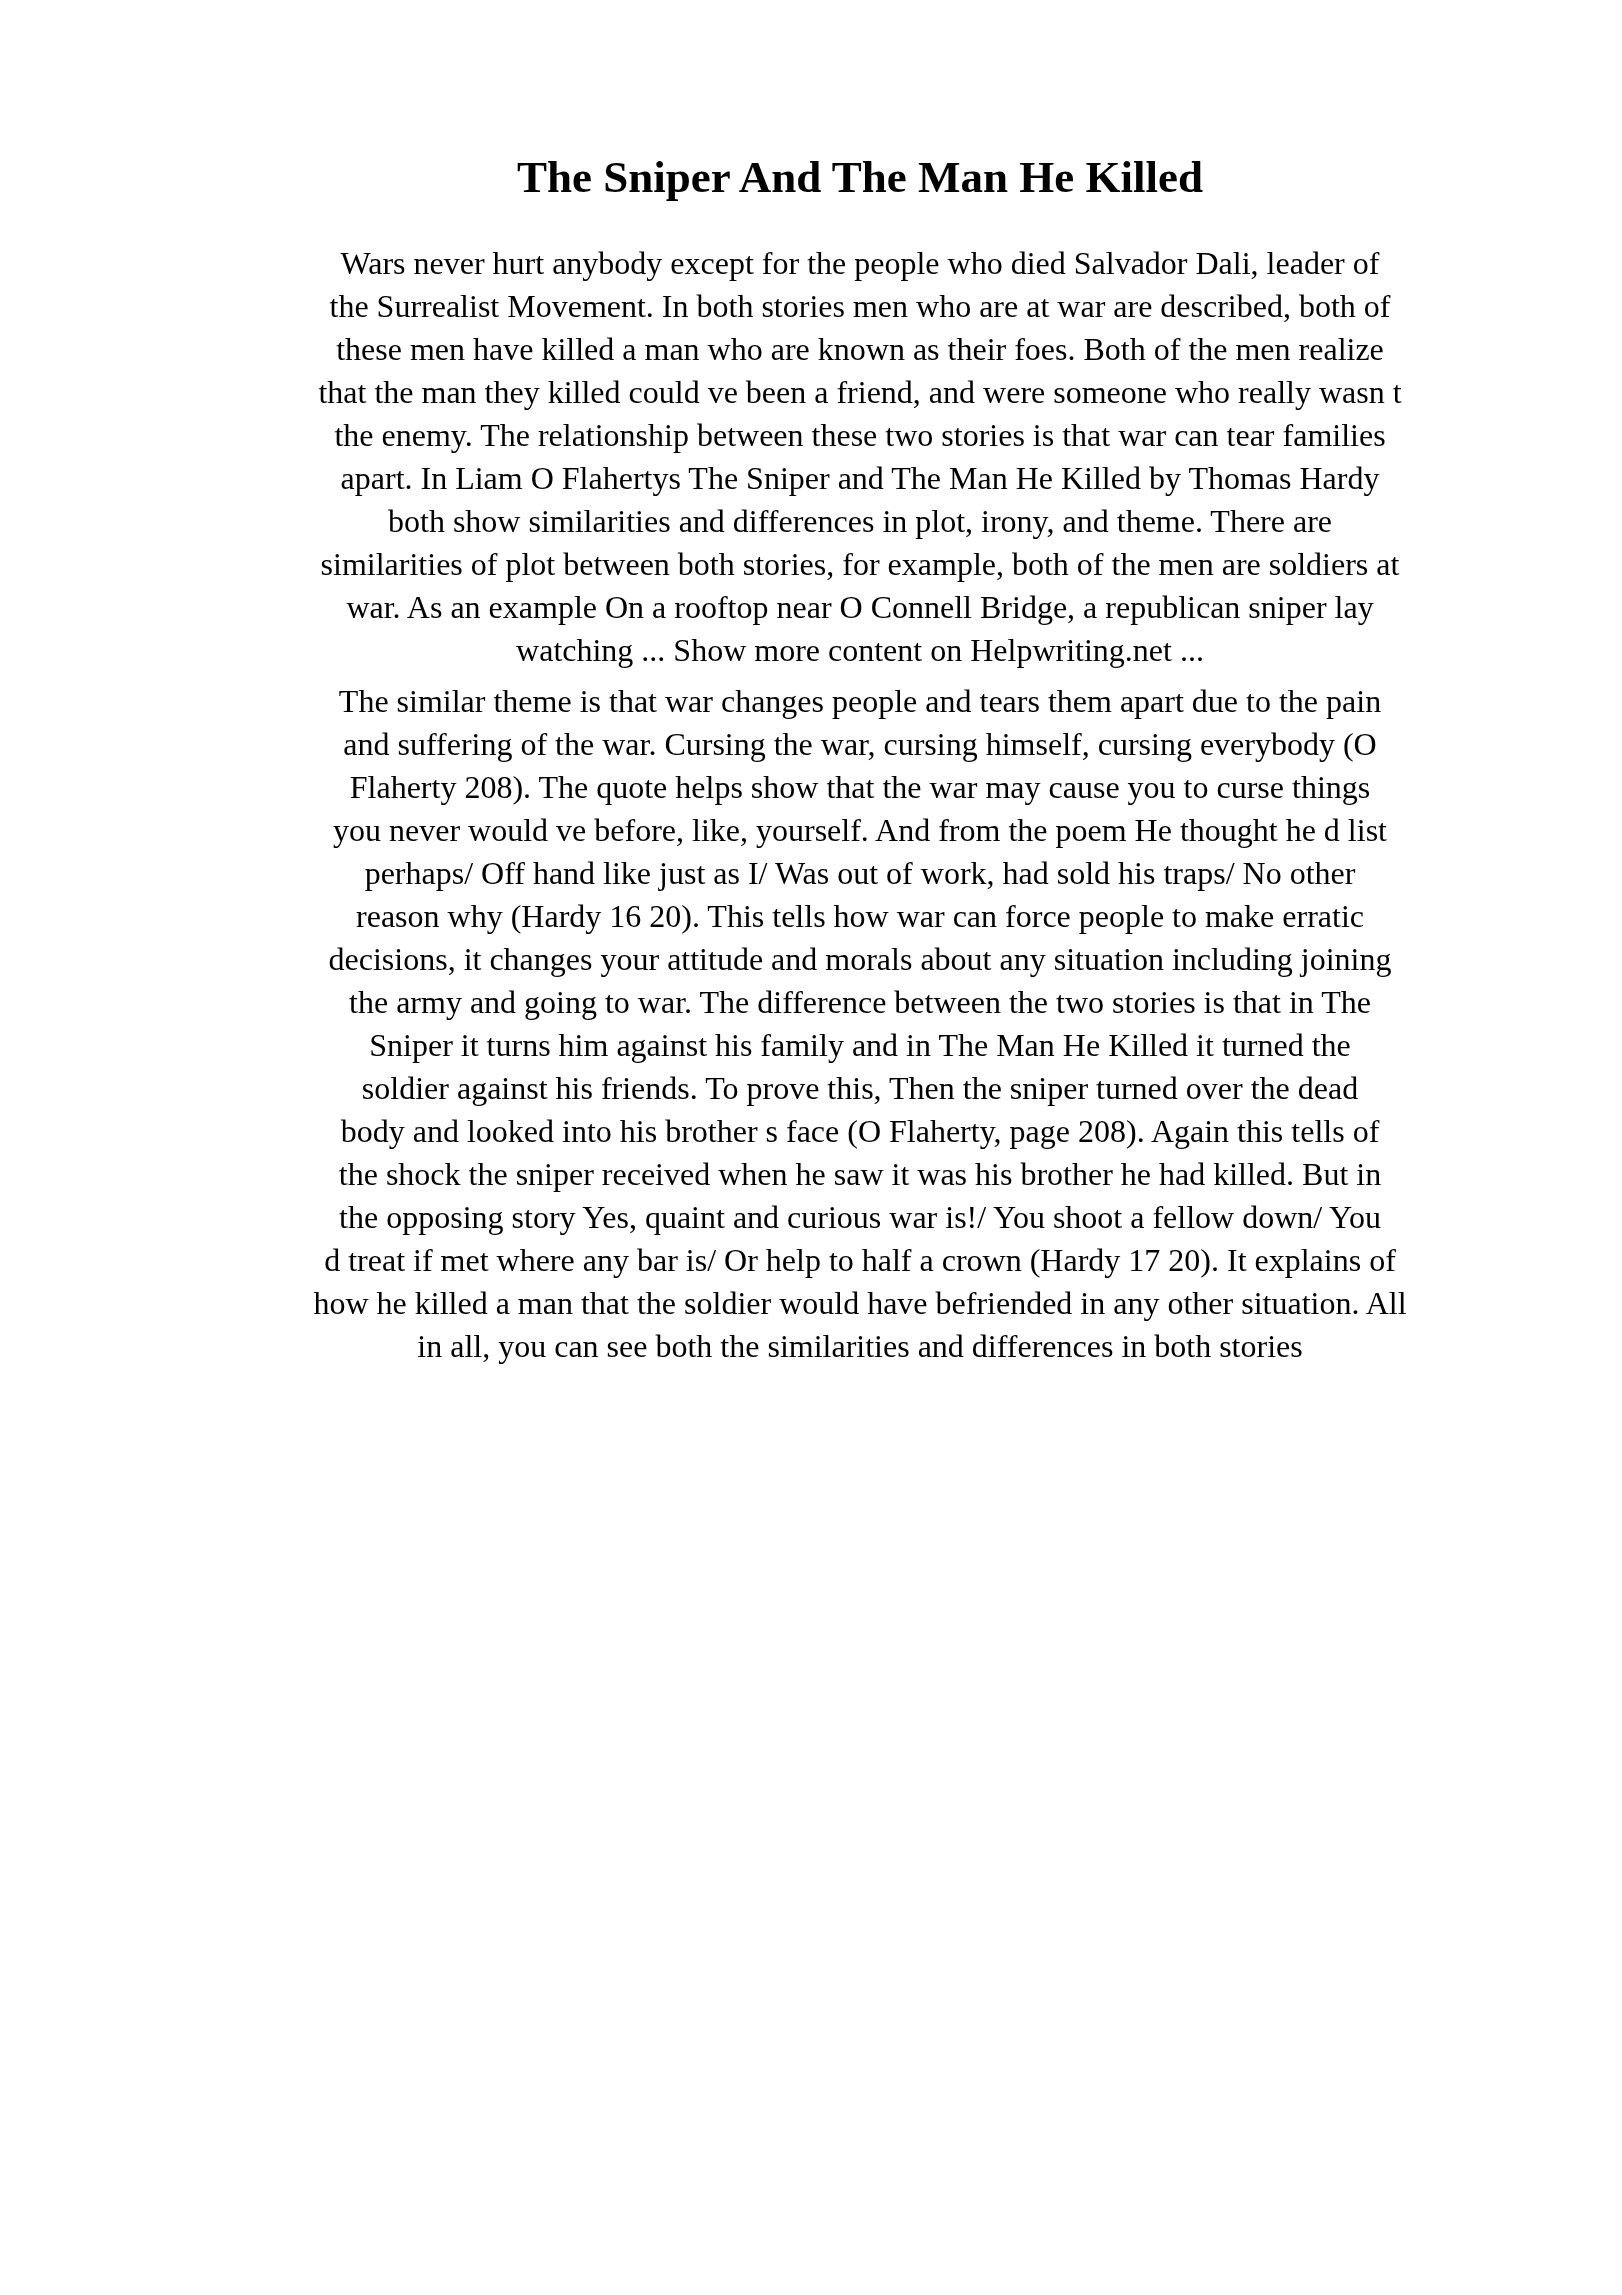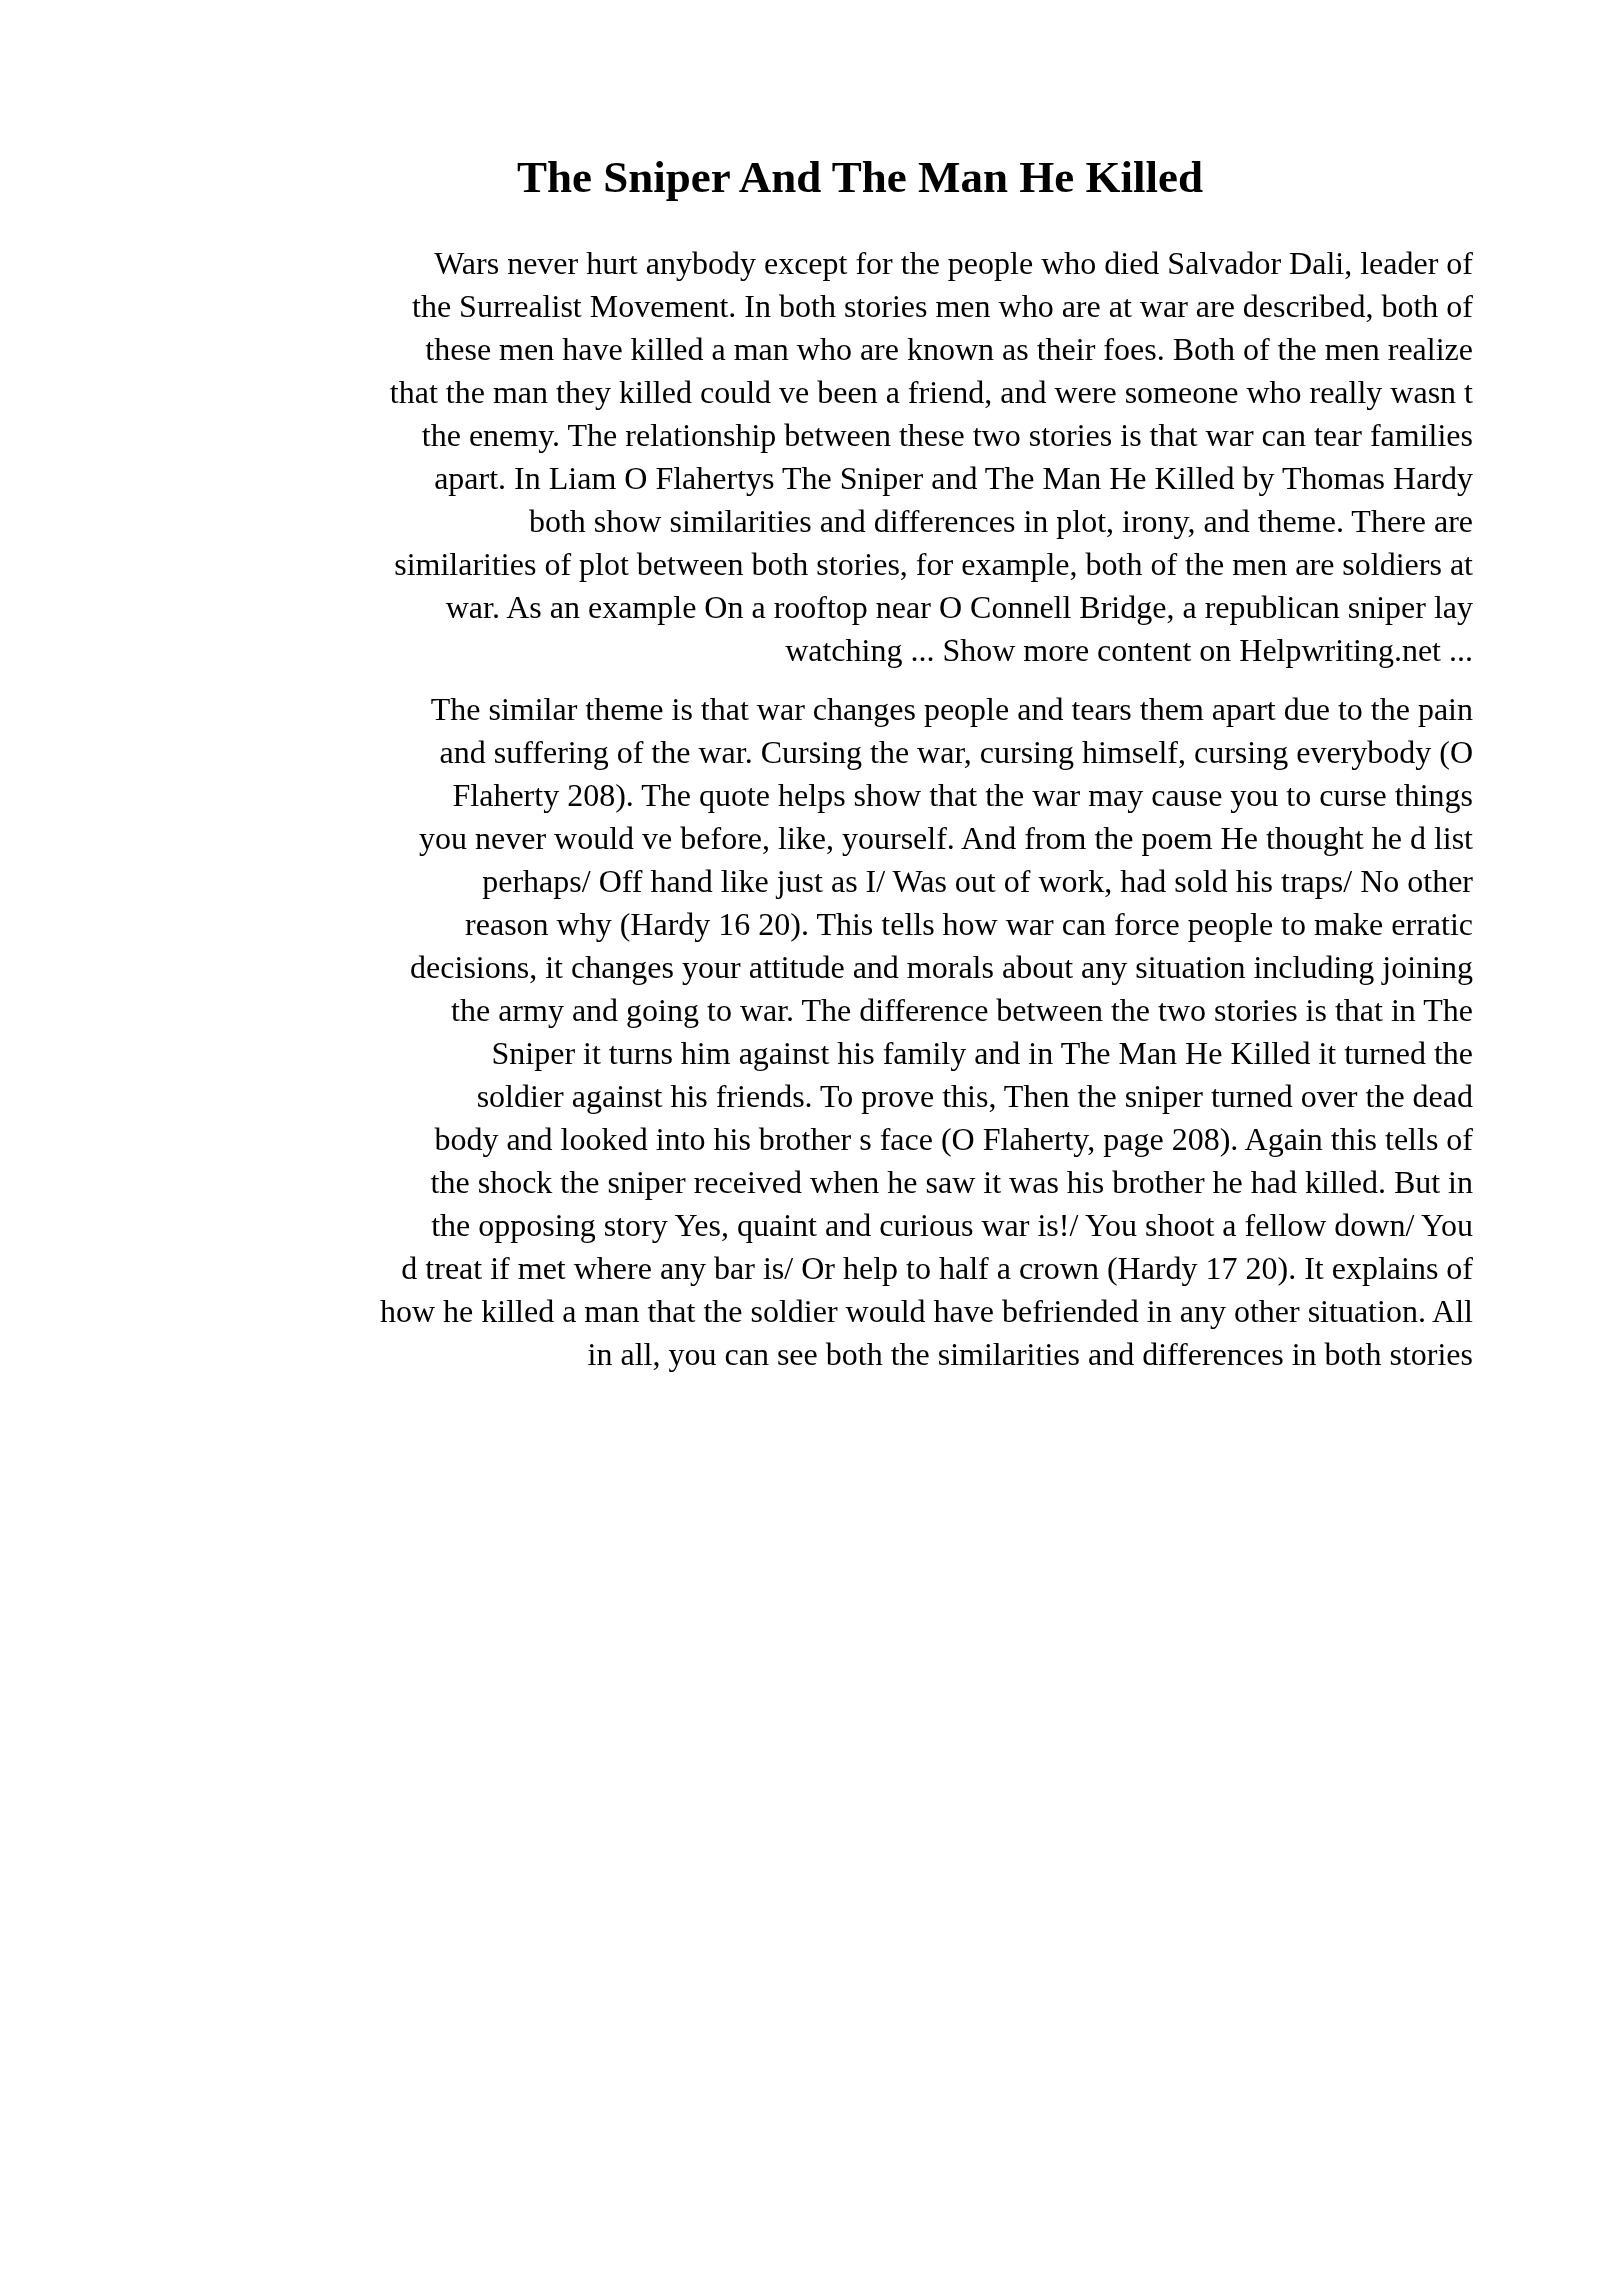--- a/index.html
+++ b/index.html
@@ -23,22 +23,22 @@
     line-height: 54px;
     font-weight: bold;
     text-align: center;
     letter-spacing: 0px;
     margin: 0 0 38px 0;
   }
   .doc-paragraph {
     font-size: 32px;
     line-height: 43px;
     white-space: pre-line;      
-    margin: 16px;
-    text-align: right;
+    margin: 8px;
+    text-align: center;
   }
 </style>
 </head>
 <body>
 
 <div class="page">
   <h1 class="doc-title">The Sniper And The Man He Killed</h1>
 
   <p class="doc-paragraph">Wars never hurt anybody except for the people who died Salvador Dali, leader of
 the Surrealist Movement. In both stories men who are at war are described, both of

